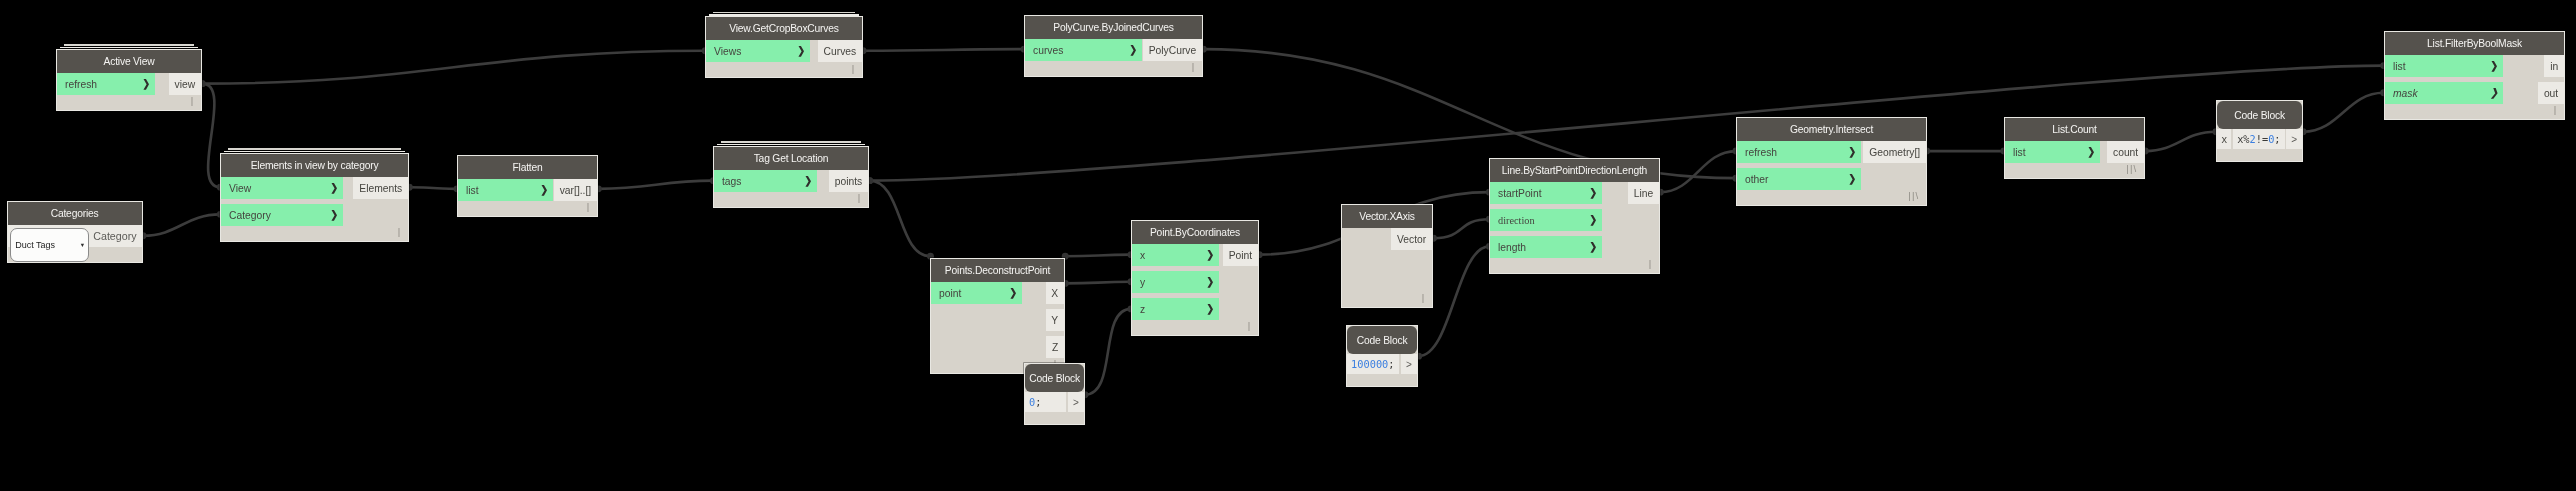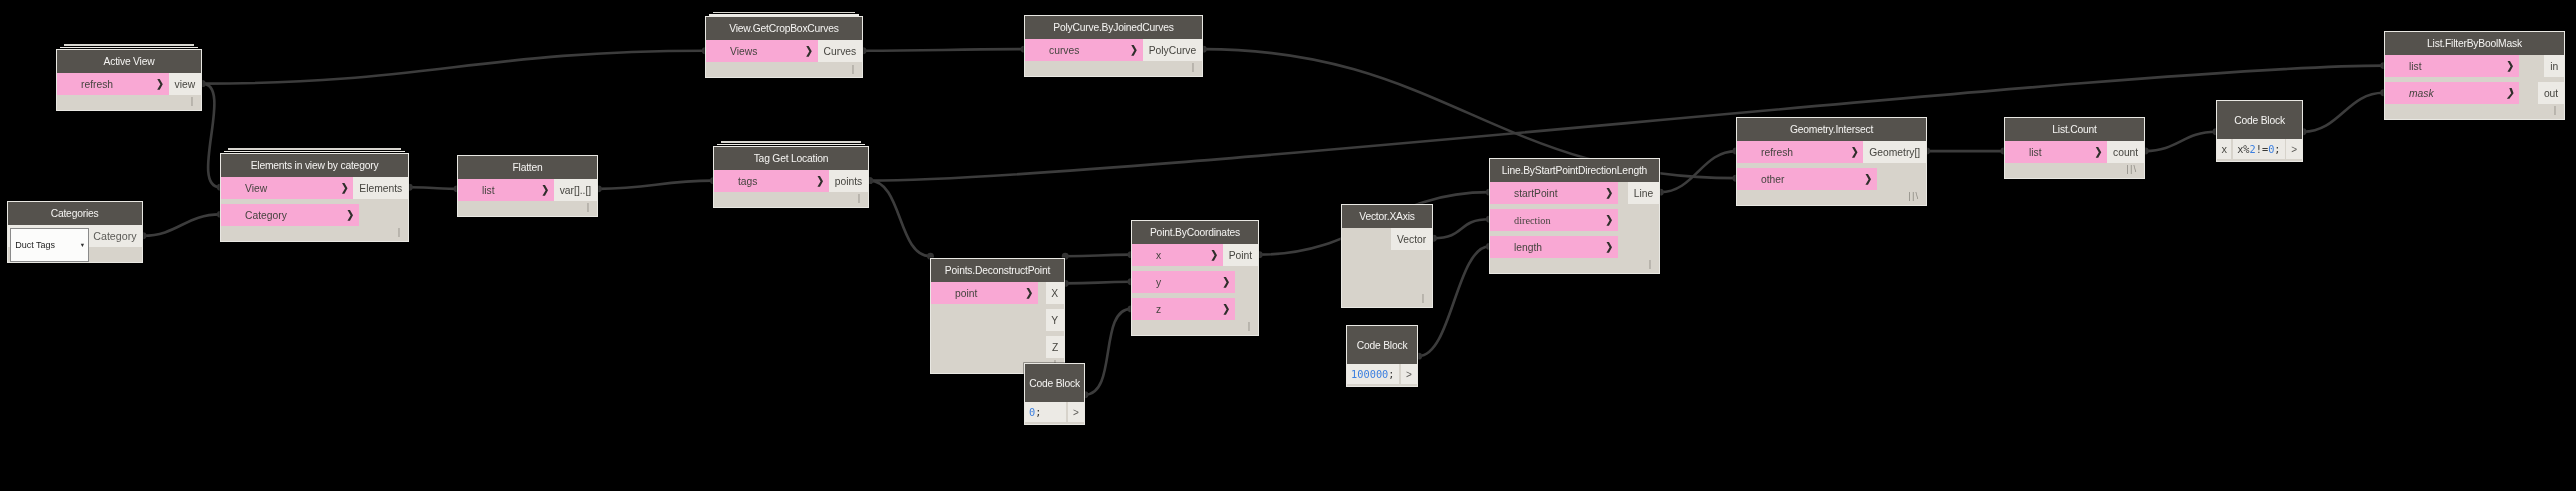--- a/index.html
+++ b/index.html
@@ -11,33 +11,33 @@
   #wires circle{fill:#333;stroke:none;}
   .node{position:absolute;z-index:2;background:#d7d3cb;border:0.8px solid #e9e8e3;
         box-sizing:border-box;box-shadow:0 0 0 0.8px rgba(0,0,0,.4);}
   .stacked::before{content:"";position:absolute;left:3.3px;right:3.3px;top:-3.3px;height:1.6px;background:#edebe6;}
   .stacked::after{content:"";position:absolute;left:7.4px;right:7.4px;top:-5.8px;height:1.6px;background:#d8d6d0;}
   .node-header{height:23px;background:#55524d;color:#f5f4f2;font-weight:400;
         font-size:10.3px;letter-spacing:-0.2px;display:flex;align-items:center;
         justify-content:center;white-space:nowrap;cursor:move;}
   .rows{display:flex;flex-direction:column;gap:5px;}
   .row{display:flex;height:22px;align-items:stretch;}
-  .in-cell{background:#f9a8d4;display:flex;align-items:center;justify-content:space-between;
-        padding:0 5px 0 24px;color:#45443f;font-size:10.3px;}
+  .in-cell{background:#86efac;display:flex;align-items:center;justify-content:space-between;
+        padding:0 5px 0 8px;color:#45443f;font-size:10.3px;}
   .chev{color:#2f2e2b;font-weight:700;font-size:9px;transform:scaleY(1.15);}
   .out-cell{background:#eceae5;margin-left:auto;display:flex;align-items:center;
         justify-content:flex-end;padding:0 5.8px;color:#45443f;font-size:10.3px;white-space:nowrap;}
   .lacing{position:absolute;bottom:1.6px;right:6.6px;height:15px;line-height:15px;
         color:#8f8c84;font-size:9.5px;letter-spacing:1.2px;font-style:normal;}
   .dd-row{background:#eceae5;display:flex;align-items:center;padding:0 5px 0 2.5px;}
-  .dropdown{width:79px;height:34px;background:#fcfcfb;border:0.8px solid #8a8a8a;border-radius:0;
+  .dropdown{width:79px;height:34px;background:#fcfcfb;border:0.8px solid #8a8a8a;border-radius:7px;
         display:flex;align-items:center;padding:0 4.1px;font-size:9px;color:#1d1d1d;box-sizing:border-box;margin-top:17px;}
   .dd-caret{margin-left:auto;font-size:6.6px;color:#333;}
   .dd-out{margin-left:auto;color:#5c5b57;font-size:10.7px;}
-  .cb-header{height:38px;}
+  .cb-header{height:28px;border-radius:6px;}
   .cb-row{display:flex;height:20px;gap:1.6px;}
   .cb-in{width:15px;background:#eceae5;display:flex;align-items:center;justify-content:center;
         color:#45443f;font-size:10px;font-family:"DejaVu Sans Mono",monospace;}
   .cb-code{flex:1;background:#eceae5;display:flex;align-items:center;padding:0 4.1px;
         font-family:"DejaVu Sans Mono",monospace;font-size:10.3px;}
   .cb-out{width:16.4px;background:#eceae5;display:flex;align-items:center;justify-content:center;
         color:#5c5b57;font-size:10px;}
   .num{color:#3b7fe0;}
   .plain{color:#3a3a38;}
 </style>

